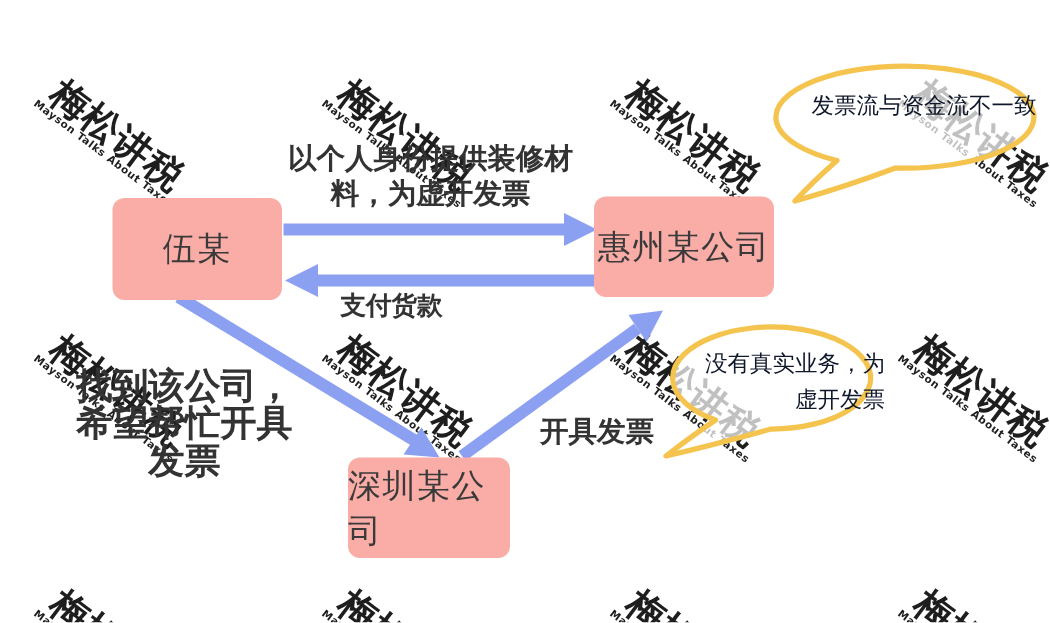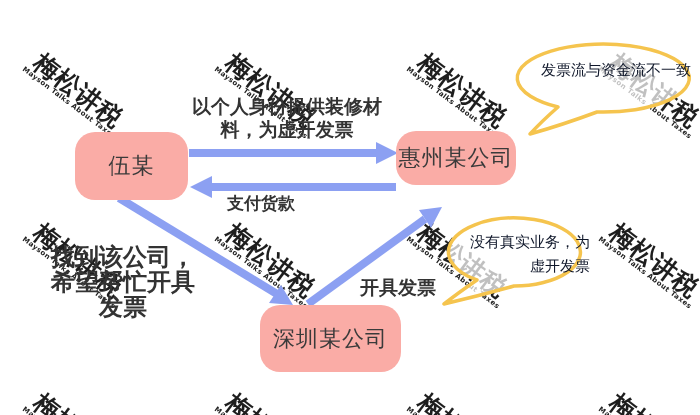--- a/index.html
+++ b/index.html
@@ -18,28 +18,28 @@
   }
   .wm-cn { font-size:25px; font-weight:bold; letter-spacing:1px; line-height:1.05; }
   .wm-en { font-size:7px; font-weight:bold; letter-spacing:0.5px; margin-top:-2px; }
 
   
   #link-layer { position:absolute; left:0; top:0; z-index:2; }
 
   
   .node {
     position:absolute; z-index:3;
-    background:#FAACA6; border-radius:20px;
+    background:#FAACA6; border-radius:8px;
     display:flex; align-items:center; justify-content:center;
     color:#3a3a3a; font-size:22px; font-weight:500;
     letter-spacing:1px;
   }
   #node-wu       { left:75px;  top:132px; width:113px; height:68px; }
-  #node-huizhou  { left:396px; top:131px; width:120px; height:54px; }
-  #node-shenzhen { left:232px; top:305px; width:141px; height:67px;margin-left:28px; }
+  #node-huizhou  { left:396px; top:131px; width:120px; height:67px; }
+  #node-shenzhen { left:232px; top:305px; width:108px; height:67px; }
 
   
   .edge-label {
     position:absolute; z-index:4; text-align:center;
     color:#333333; font-weight:600;
   }
   #label-provide { left:186px; top:95px;  width:202px; font-size:19px; line-height:23px; }
   #label-pay     { left:220px; top:192px; width:82px;  font-size:17px; }
   #label-find    { left:42px;  top:245px; width:162px; font-size:24px; line-height:25px; }
   #label-issue   { left:350px; top:275px; width:86px;  font-size:19px;text-align:right; }

